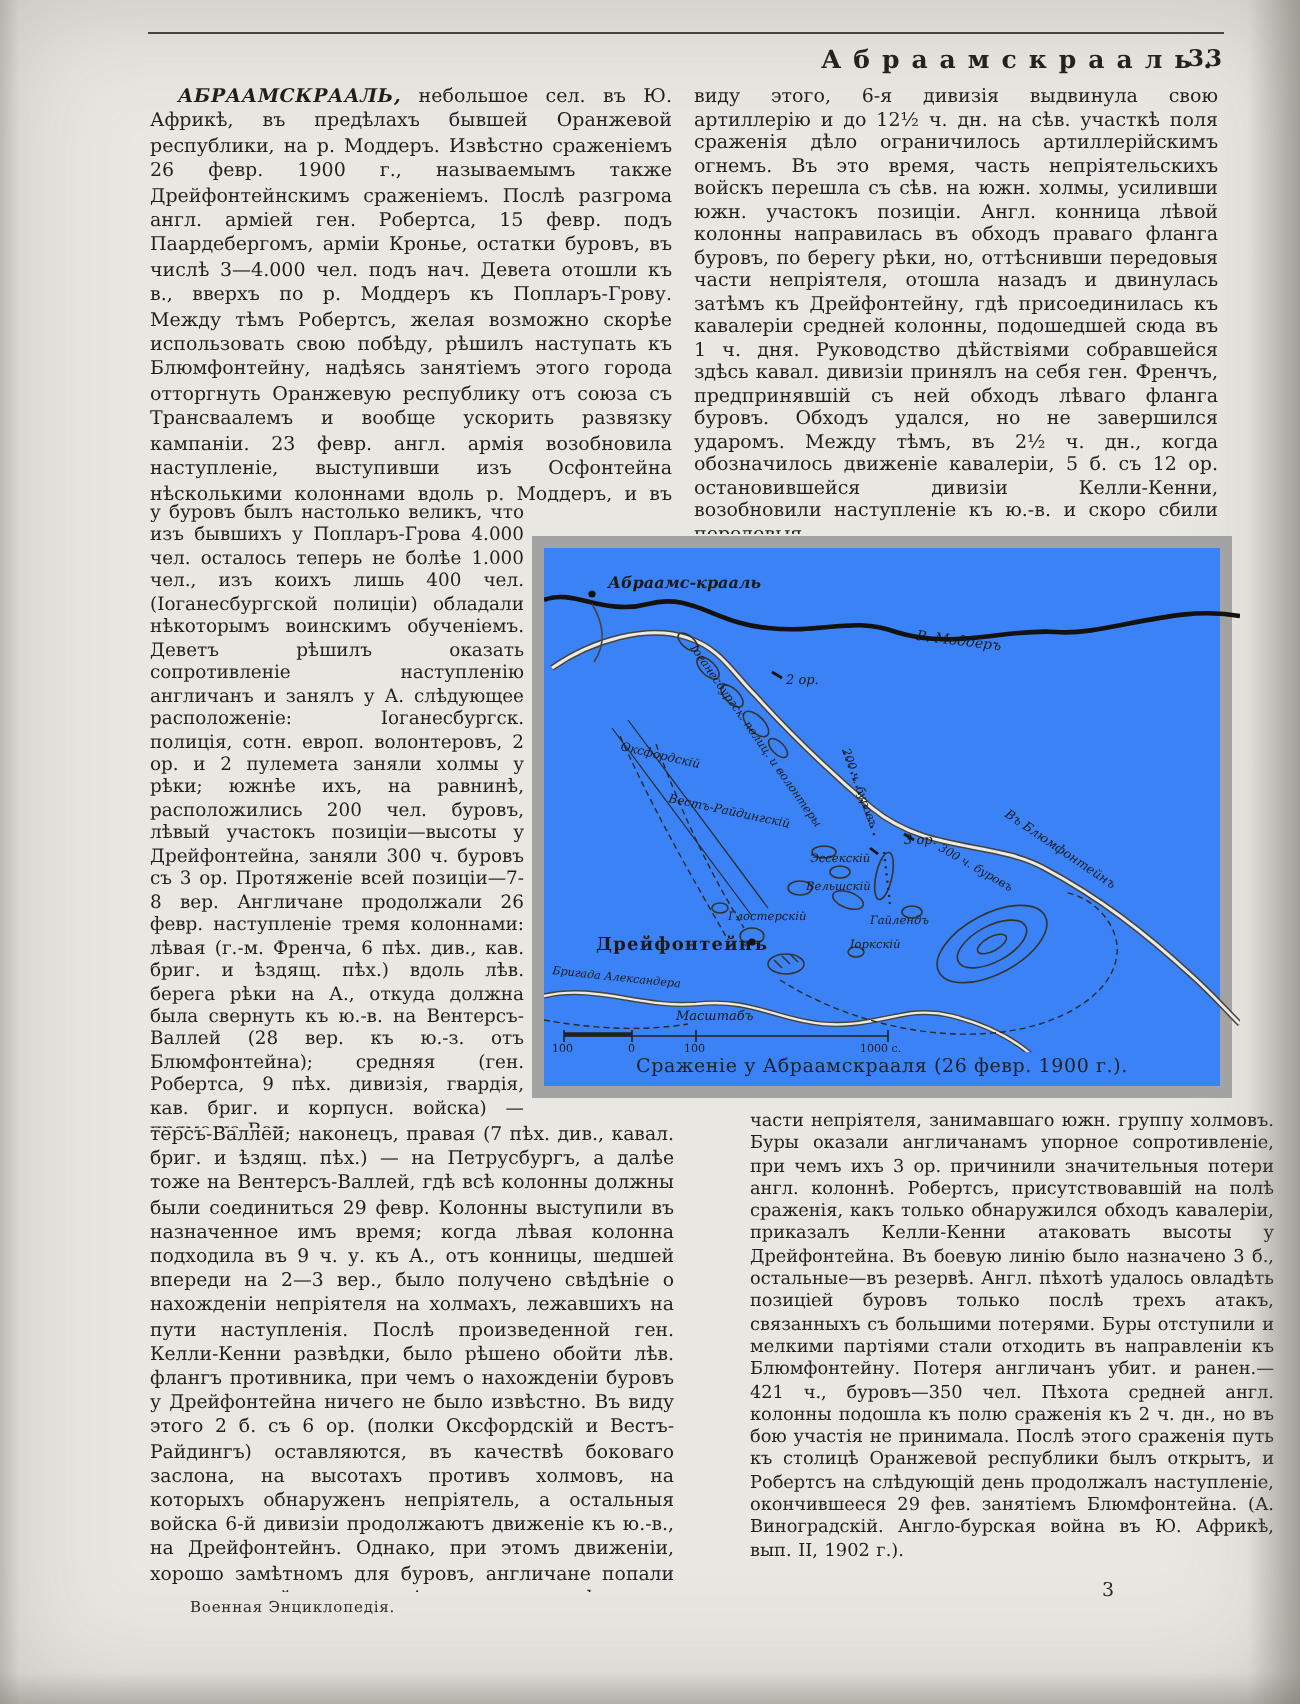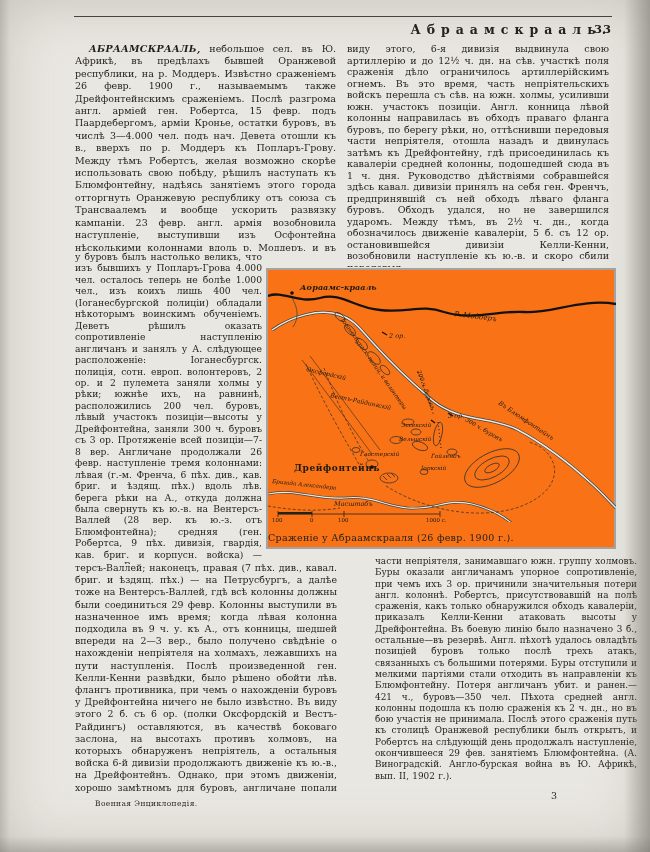--- a/index.html
+++ b/index.html
@@ -29,25 +29,25 @@
     word-spacing:.5px;
   }
   .lt{left:75px;top:43px;width:261px;height:208px;font-size:9.5px;line-height:12.4px;text-indent:14px;}
   .rt{left:347px;top:43px;width:262px;height:224px;font-size:9.5px;line-height:11.5px;}
   .ln{left:75px;top:251px;width:187px;height:313px;font-size:9.2px;line-height:11.45px;}
   .lb{left:75px;top:562px;width:262px;height:234px;font-size:9.4px;line-height:12.2px;}
   .rb{left:347px;top:556px;width:262px;height:246px;font-size:8.9px;line-height:11.3px;margin-left:28px;}
   .lead{font-weight:700;letter-spacing:.3px;font-style:italic;}
   .fig{
     position:absolute;left:266px;top:268px;width:350px;height:281px;margin:0;
-    border:2px solid #a3a3a3;background:#f97316;box-sizing:border-box;
+    border:6px solid #a3a3a3;background:#3b82f6;box-sizing:border-box;
   }
   .fig svg{display:block;}
   .fig figcaption{
-    position:absolute;left:0;bottom:4px;width:100%;
+    position:absolute;left:0;bottom:4px;width:100%;text-align:center;
     font-size:9.5px;color:#23221d;letter-spacing:.3px;
   }
   .footer-l{position:absolute;left:95px;top:799px;font-size:7.5px;color:#2a2924;letter-spacing:.4px;text-align:right;}
   .footer-r{position:absolute;left:75px;top:790px;width:482px;text-align:right;font-size:9.5px;color:#2a2924;}
   .maplabel{font-family:"DejaVu Serif", serif;font-style:italic;fill:#1b1a14;}
   .mapnum{font-family:"DejaVu Serif", serif;fill:#1b1a14;}
 </style>
 </head>
 <body>
 

